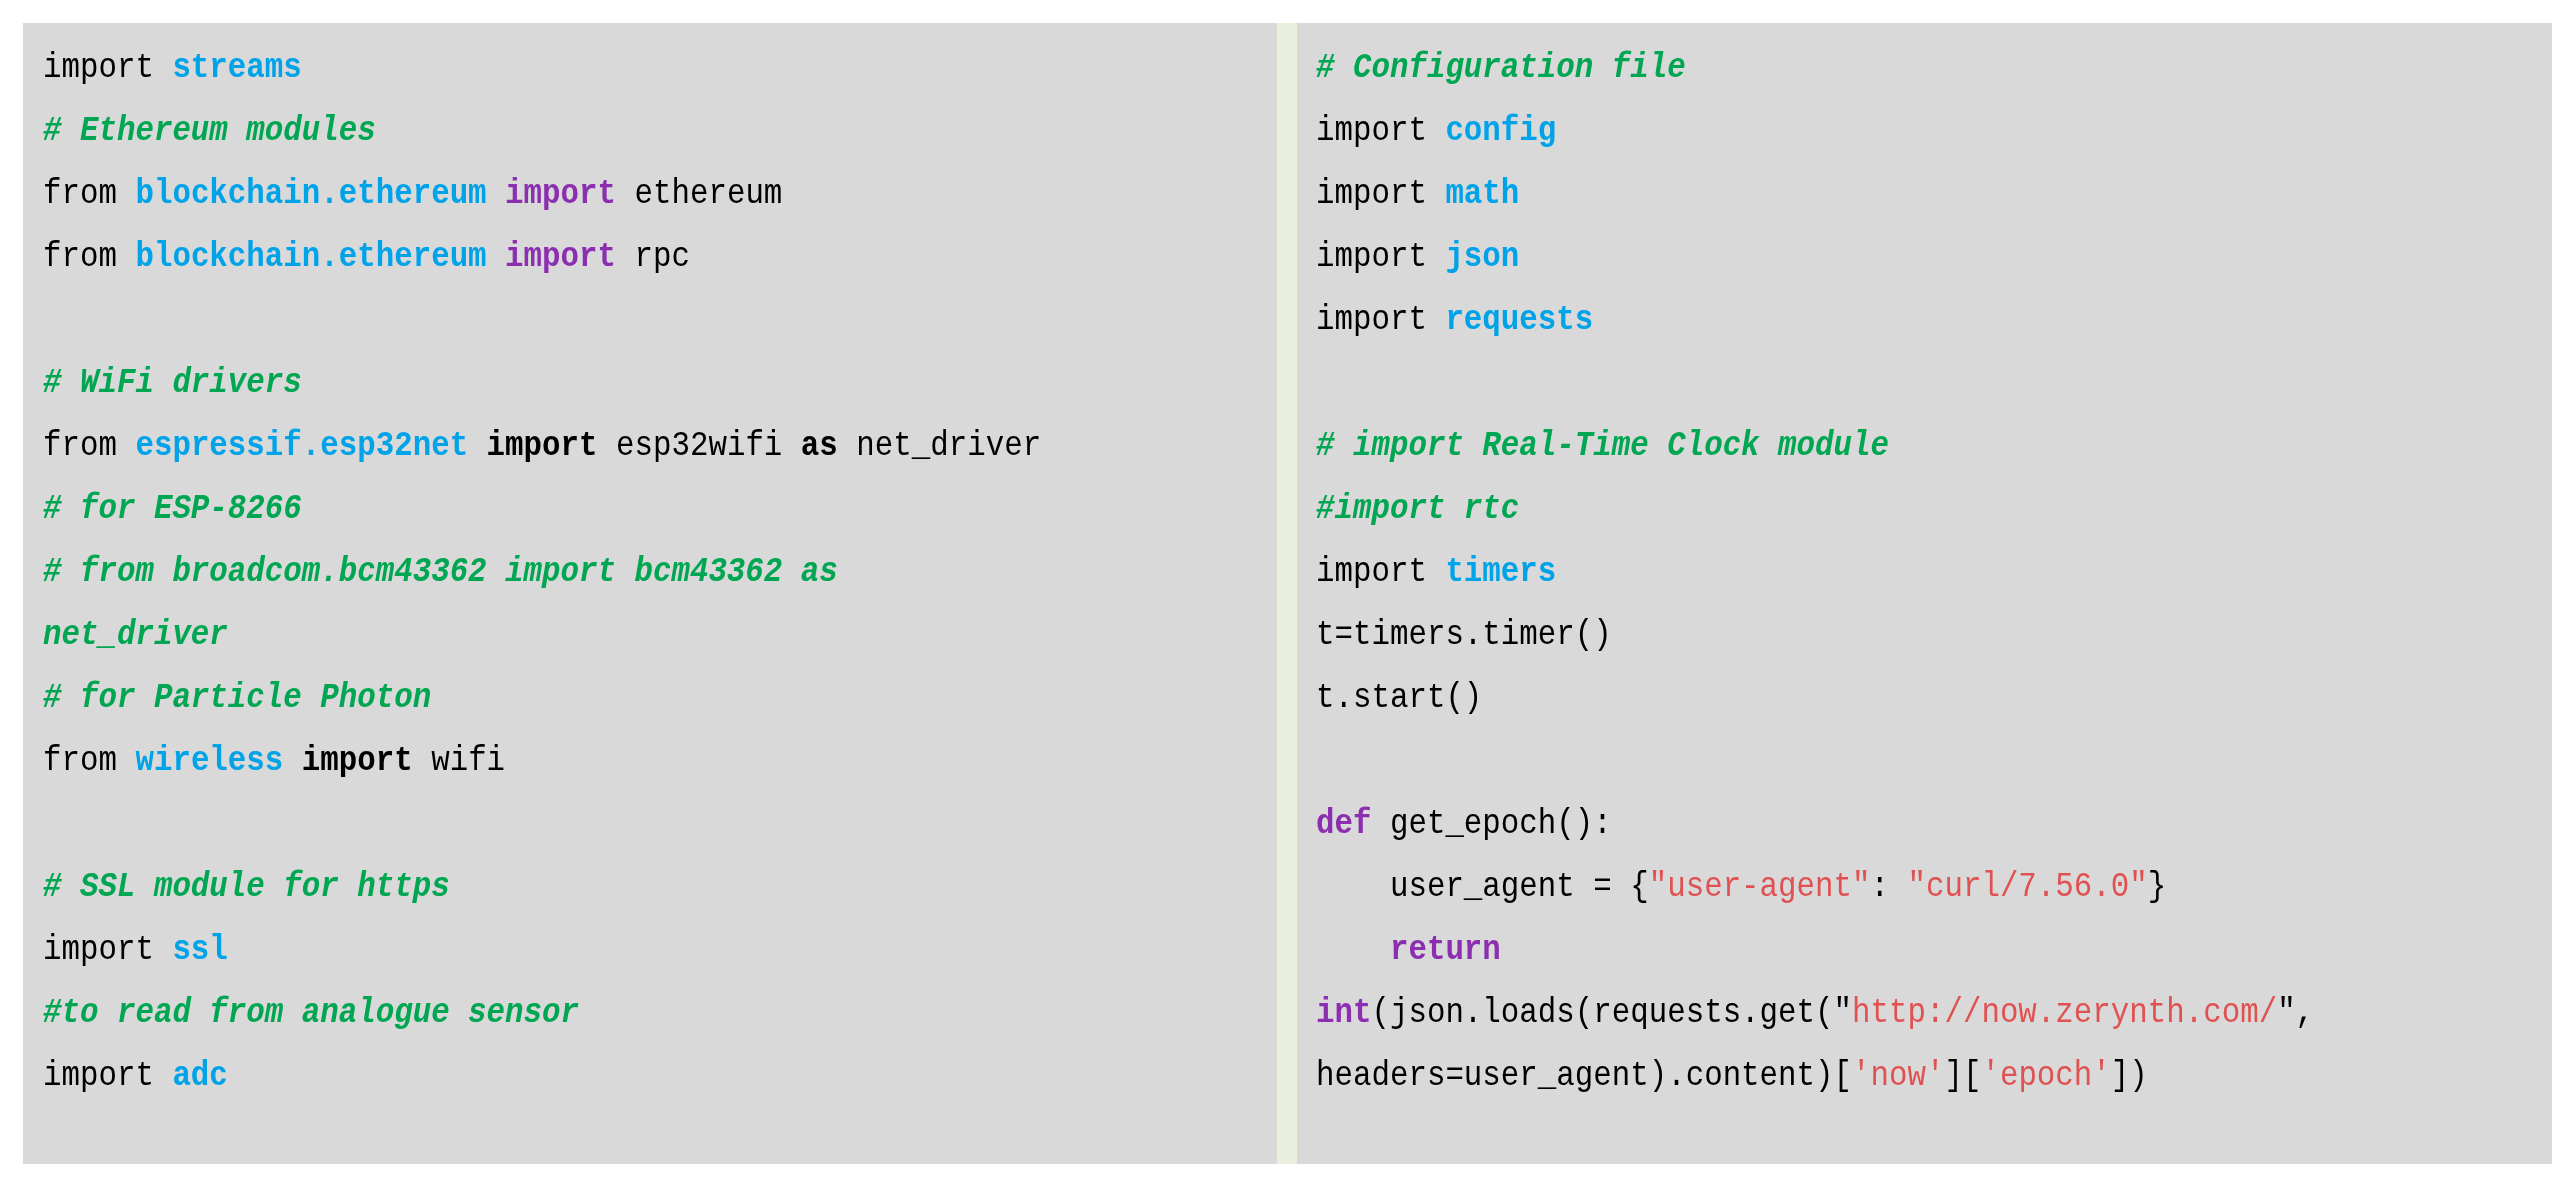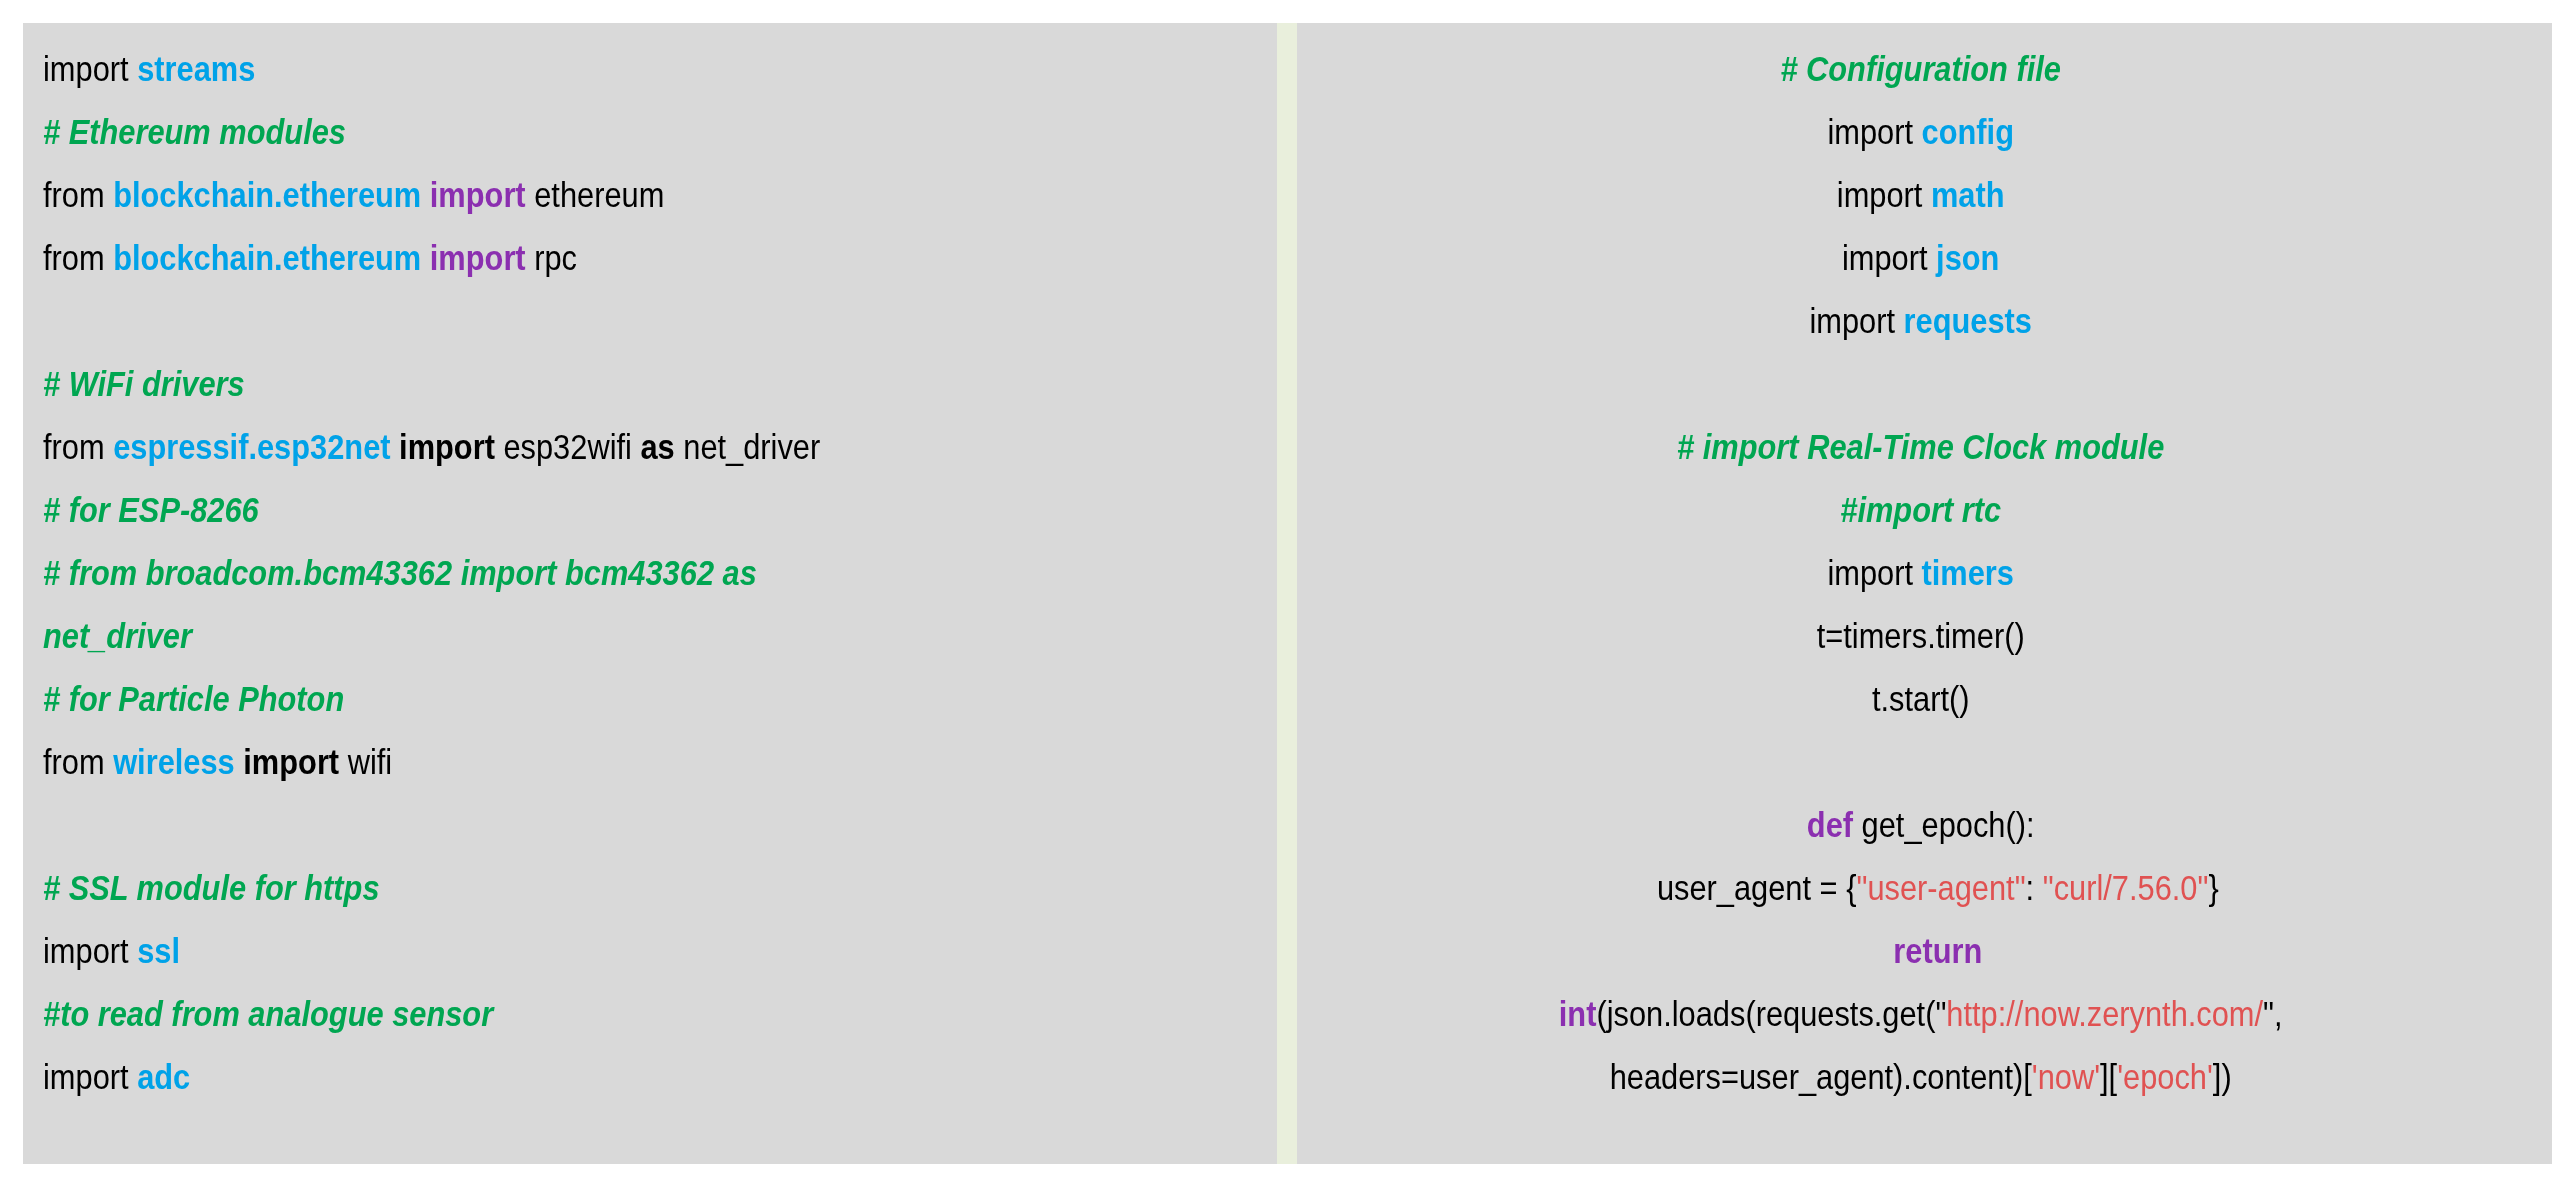--- a/index.html
+++ b/index.html
@@ -8,30 +8,31 @@
     background:#FFFFFF;
     font-family:"Liberation Sans","DejaVu Sans",sans-serif;
     overflow:hidden;
   }
   .code-wrap{
     position:absolute;
     left:23px;top:23px;
     width:2529px;height:1141px;
     display:flex;
     background:#FFFFFF;
+    font-family:Liberation Mono, monospace;
   }
   .panel{
     background:#D9D9D9;
     box-sizing:border-box;
     padding:13.6px 19.6px 7.5px 19.6px;
     overflow:hidden;
   }
   .panel-left{width:1254px;}
   .divider{width:19.6px;background:#E9EFDC;flex:0 0 19.6px;}
-  .panel-right{flex:1 1 auto;text-align:center;}
+  .panel-right{flex:1 1 auto;}
 
   .line{
     font-size:35px;
     line-height:63px;
     white-space:pre-wrap;
     color:#000000;
     letter-spacing:0px;
     font-stretch:condensed;
     transform:scaleX(0.88);
     transform-origin:left center;

